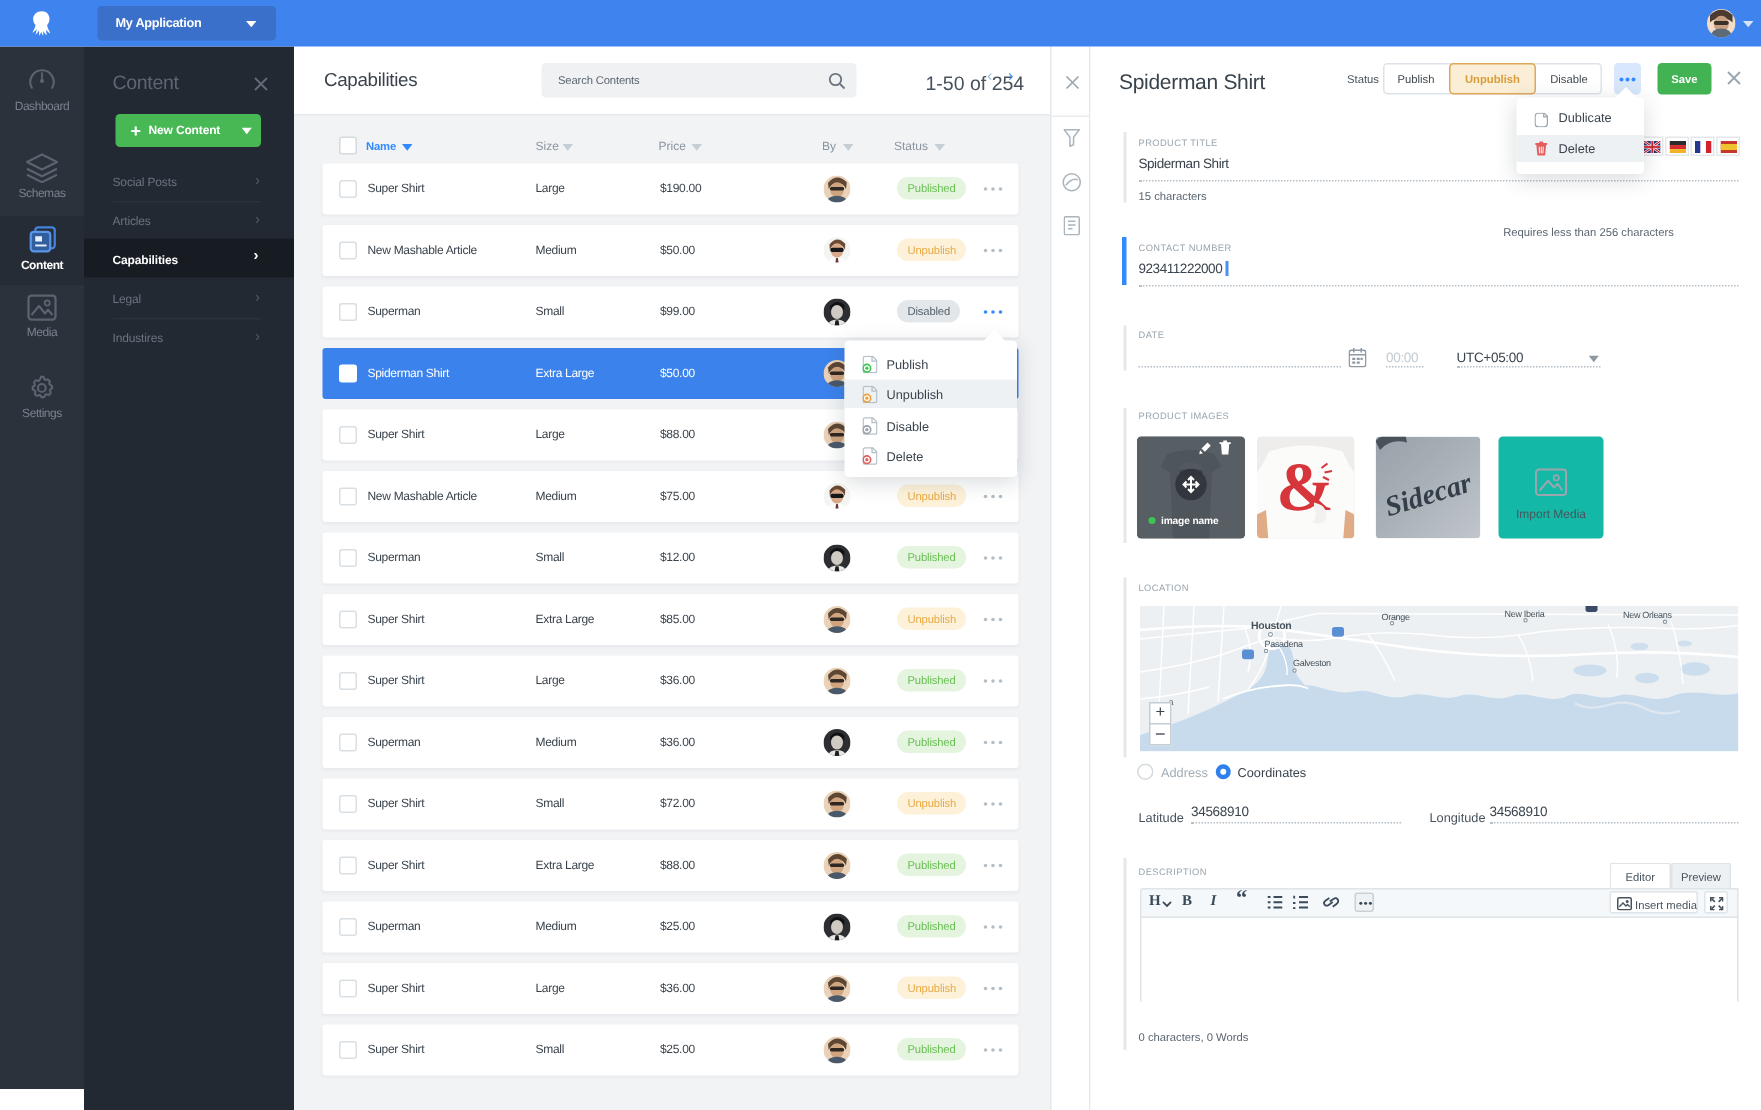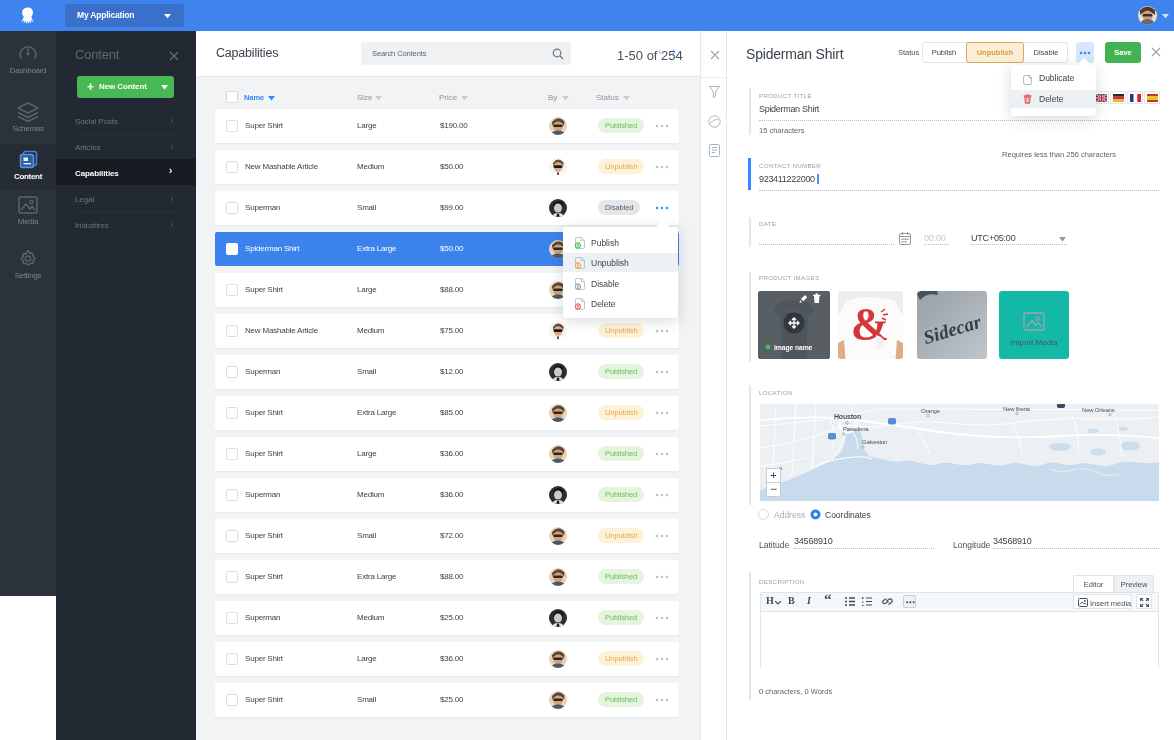--- a/index.html
+++ b/index.html
@@ -37,21 +37,21 @@
       <ellipse cx="9.5" cy="10" rx="5" ry="5.5" fill="#caa083"></ellipse>
       <rect x="4.5" y="8" width="10" height="2.6" rx="1.2" fill="#3a302a"></rect>
       <path d="M2 19 Q3 13 9.5 13 Q16 13 17 19 Z" fill="#5d6a77"></path>
     </g>
   </svg>
   <svg class="abs" style="left:1162px;top:14px;" width="7" height="5" viewBox="0 0 7 5">
       <path d="M0 0 L7 0 L3.5 4.2 Z" fill="#d6e4f9"></path>
     </svg>
 </div>
 
-<div class="abs" style="left:0;top:31px;width:56px;height:565px;background:#2b323b;z-index:40;">
+<div class="abs" style="left:0;top:31px;width:56px;height:695px;background:#2b323b;z-index:40;">
 
   <svg class="abs" style="left:19px;top:13px;" width="18" height="17" viewBox="0 0 18 17">
     <path d="M2.2 14.5 A 7.8 7.8 0 1 1 15.8 14.5" fill="none" stroke="#5b646e" stroke-width="1.4" stroke-linecap="round"></path>
     <circle cx="9" cy="10" r="1.4" fill="#5b646e"></circle>
       <rect x="8.4" y="4" width="1.2" height="5.4" rx=".6" fill="#5b646e"></rect>
   </svg>
   <div class="abs" style="left:0;top:35px;width:56px;text-align:center;font-size:8px;letter-spacing:-0.3px;color:#79838e;">Dashboard</div>
 
   <svg class="abs" style="left:17px;top:71px;" width="22" height="20" viewBox="0 0 22 20">
     <path d="M11 1 L21 6 L11 11 L1 6 Z" fill="none" stroke="#5b646e" stroke-width="1.4" stroke-linejoin="round"></path>

